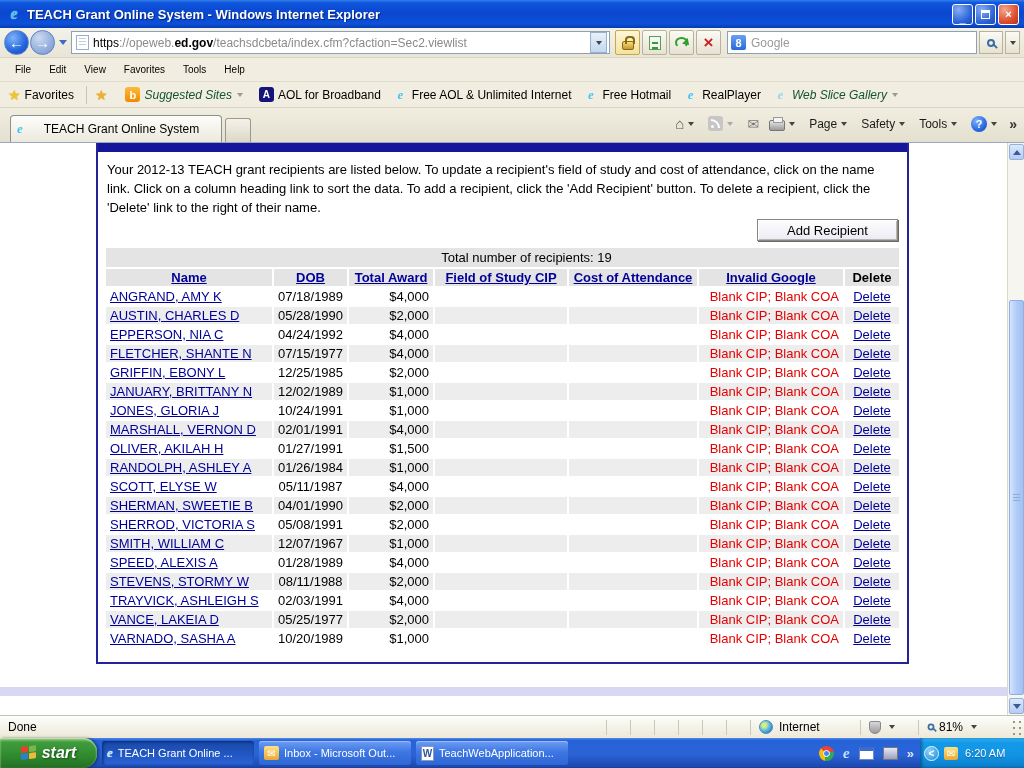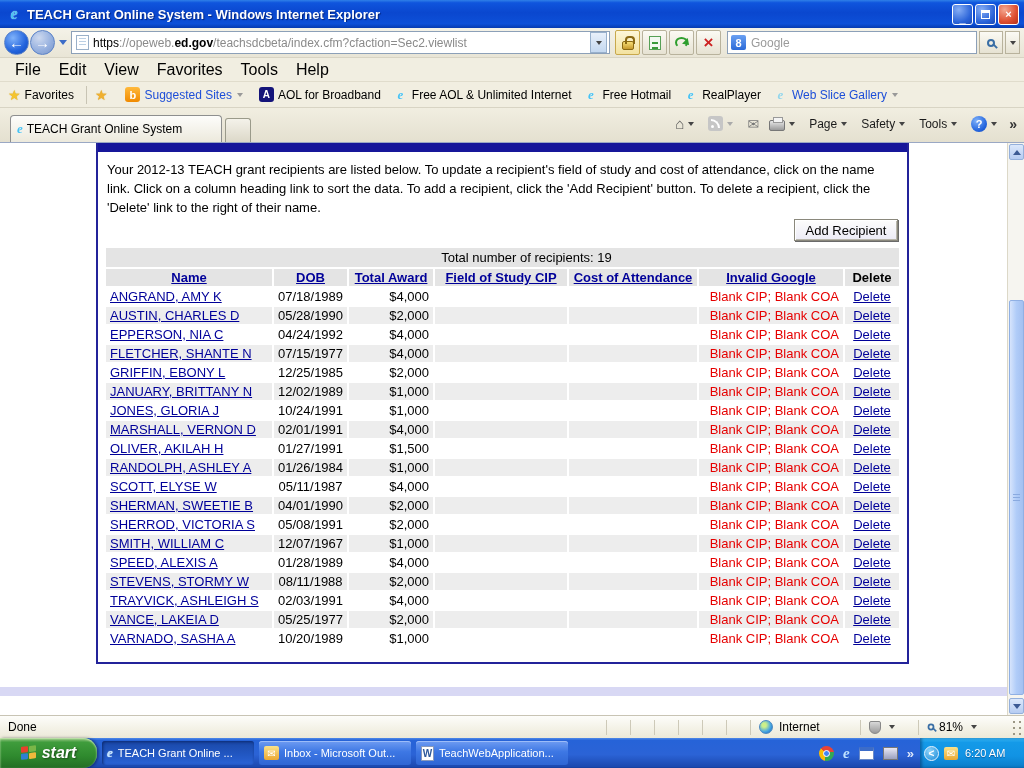--- a/index.html
+++ b/index.html
@@ -44,57 +44,57 @@
   .stop-x { color:#cc2121; font-size:17px; font-weight:bold; line-height:17px; }
   .searchbox { width:250px; height:23px; background:#fff; border:1px solid #8ca0b8; display:flex; align-items:center; margin-left:6px; }
   .g-ic { width:15px; height:15px; background:linear-gradient(180deg,#6aa0f2,#2a6ad8); color:#fff; font-size:11px; font-weight:bold; display:flex; align-items:center; justify-content:center; border-radius:2px; margin:0 5px 0 3px; }
   .s-ph { color:#9a9a9a; font-size:12px; }
   .search-btn { width:24px; height:23px; display:flex; align-items:center; justify-content:center; background:linear-gradient(180deg,#fbfaf4,#e6e2d2); border:1px solid #b8b29c; margin-left:2px; }
   .mag { width:8px; height:8px; border:2px solid #3a6ea5; border-radius:50%; position:relative; display:inline-block; }
   .mag::after { content:''; position:absolute; width:6px; height:2px; background:#3a6ea5; transform:rotate(45deg); right:-5px; bottom:-2px; }
 
   
   .menubar { height:24px; background:#f1eee1; display:flex; align-items:center; padding-left:6px; border-bottom:1px solid #e0dccc; }
-  .menu-item { font-size:16px; color:#000; padding:3px 9px; }
+  .menu-item { font-size:10px; color:#000; padding:3px 9px; }
   .favbar { height:26px; background:#f1eee1; display:flex; align-items:center; padding-left:4px; border-bottom:1px solid #d8d4c4; font-size:12px; }
   .star { color:#f4c430; font-size:14px; margin-right:4px; text-shadow:0 0 1px #c89820; }
   .fav-btn { display:flex; align-items:center; padding:2px 8px 2px 4px; }
   .fav-sep { width:1px; height:18px; background:#c8c4b4; margin:0 4px; }
   .fav-item { display:flex; align-items:center; padding:2px 6px; white-space:nowrap; }
   .fav-item .lbl { margin-left:4px; }
-  .fav-item.dim .lbl { color:#1d4ed8; }
+  .fav-item.dim .lbl { color:#14532d;font-style:italic; }
   .sq-ic { width:15px; height:15px; border-radius:3px; color:#fff; font-size:11px; font-weight:bold; display:flex; align-items:center; justify-content:center; }
   .bing { background:linear-gradient(180deg,#ffb93c,#f08a00); }
   .aol { background:#14147a; font-size:10px; }
   .mini-e { font-size:13px; width:15px; text-align:center; }
 
   
   .tabrow { height:35px; background:linear-gradient(180deg,#f1eee1,#e4e0d0); display:flex; align-items:flex-end; padding:0 4px; border-bottom:1px solid #9aa8c4; position:relative; }
   .tab { width:212px; height:27px; background:linear-gradient(180deg,#fdfdfb,#ece9dc); border:1px solid #8e8f8f; border-bottom:none; border-radius:4px 4px 0 0; display:flex; align-items:center; padding:0 6px; font-size:12px; margin-left:6px; }
-  .tab .lbl { margin-left:4px; white-space:nowrap; overflow:hidden; }
+  .tab .lbl { margin-left:21px; white-space:nowrap; overflow:hidden; }
   .tab-stub { width:26px; height:24px; background:linear-gradient(180deg,#f4f2ea,#dcd8c8); border:1px solid #9a9a8a; border-bottom:none; border-radius:3px 3px 0 0; margin-left:3px; }
   .cmdbar { position:absolute; right:4px; top:4px; display:flex; align-items:center; font-size:12px; color:#1a1a1a; }
   .cmd { display:flex; align-items:center; padding:3px 5px; }
   .home-ic { font-size:15px; color:#555; }
   .feeds-ic { width:15px; height:15px; border-radius:3px; background:#c6c6c6; position:relative; }
   .feeds-ic::before { content:''; position:absolute; left:3px; bottom:3px; width:3px; height:3px; border-radius:50%; background:#fff; }
   .feeds-ic::after { content:''; position:absolute; left:3px; bottom:3px; width:7px; height:7px; border:2px solid #fff; border-left:none; border-bottom:none; border-radius:0 100% 0 0; }
   .mail-ic { font-size:14px; color:#777; }
   .printer-ic { width:16px; height:11px; background:linear-gradient(#e8e8e8,#9a9a9a); border:1px solid #777; border-radius:2px; position:relative; margin-top:3px; }
   .printer-ic::before { content:''; position:absolute; top:-4px; left:3px; width:8px; height:4px; background:#f4f4f4; border:1px solid #999; }
   .help-ic { width:16px; height:16px; border-radius:50%; background:radial-gradient(circle at 35% 30%,#7fb2fa,#2364dd 65%,#0f47b8); color:#fff; font-size:11px; font-weight:bold; display:flex; align-items:center; justify-content:center; }
   .chev { font-size:14px; font-weight:bold; color:#333; padding:0 3px; }
 
   
   .content { position:relative; height:572px; background:#fff; }
   .pagebox { position:absolute; left:96px; top:0; width:813px; height:521px; border:2px solid #23239a; border-top:none; font-size:13px; }
   .navstrip { height:9px; background:#16169a; }
   .intro { padding:8px 10px 0 9px; line-height:19px; color:#000; }
   .btnrow { text-align:right; padding-right:9px; margin-top:2px; height:26px; }
-  .xp-btn { width:104px; height:22px; font-family:"Liberation Sans",sans-serif; font-size:13px; color:#000;
+  .xp-btn { width:141px; height:22px; font-family:"Liberation Sans",sans-serif; font-size:13px; color:#000;
     background:linear-gradient(180deg,#fdfdfc,#ecebf6); border:1px solid #8a887c;
     box-shadow:inset 1px 1px 0 #fff, inset -1px -1px 0 #b8b6ac, 1px 1px 0 #6a6a6a; }
   .tablewrap { margin:3px 8px 0 8px; }
   .tbl-caption { background:#e4e4e4; height:19px; text-align:center; line-height:19px; color:#000;padding-left:48px; }
   table.recips { width:100%; border-collapse:separate; border-spacing:2px; margin-left:-2px; width:calc(100% + 4px); }
   table.recips th { background:#e4e4e4; height:17px; font-size:13px; text-align:center; padding:0 2px; white-space:nowrap; }
   table.recips th a { color:#000099; font-weight:bold; text-decoration:underline; }
   table.recips th .hdr-plain { color:#000; font-weight:bold; }
   table.recips td { height:16px; font-size:13px; padding:1px 4px; background:#fff; white-space:nowrap; }
   table.recips tr.alt td { background:#ededed; }

